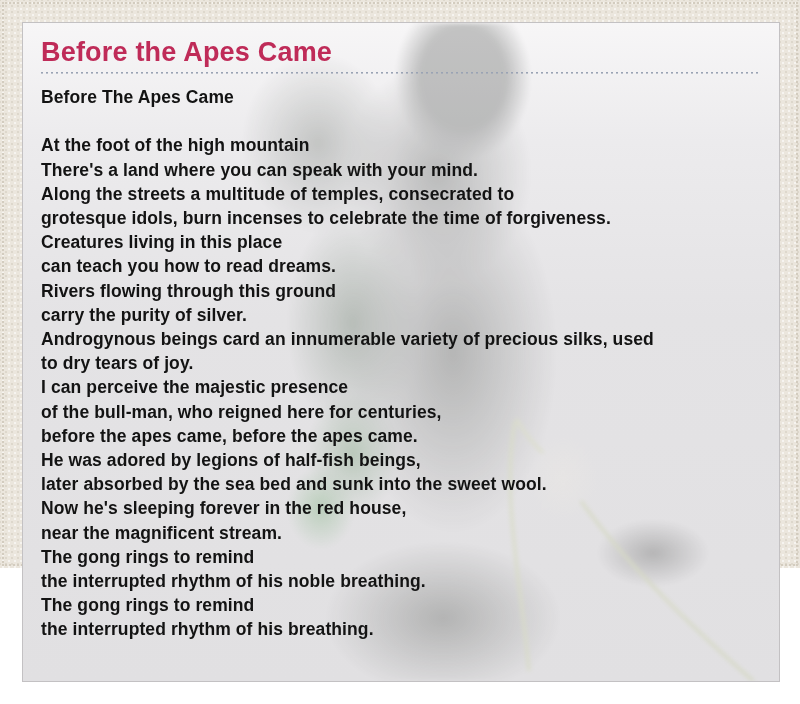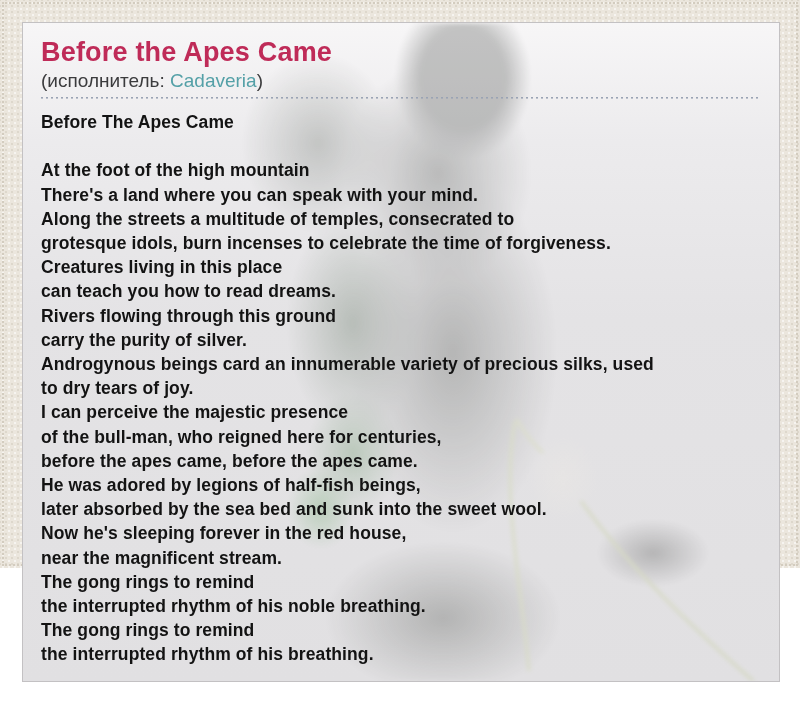--- a/index.html
+++ b/index.html
@@ -110,21 +110,20 @@
       <svg width="756" height="658" viewBox="0 0 756 658">
         <path d="M492,398 C478,470 498,560 506,648" fill="none" stroke="#b9ca6b" stroke-width="3"></path>
         <path d="M558,478 C602,540 676,612 742,668" fill="none" stroke="#aebf5f" stroke-width="3"></path>
         <path d="M520,430 C505,415 498,405 494,396" fill="none" stroke="#c4d17a" stroke-width="3"></path>
       </svg>
     </div>
 
     <div class="content">
       <h1 class="title">Before the Apes Came</h1>
 
-      <div class="artist-line"><span>(исполнитель: </span><a class="artist-link">Cadaveria</a><span>)</span></div>
 
       <div class="divider"></div>
 
       <div class="lyrics">Before The Apes Came
 
 At the foot of the high mountain
 There's a land where you can speak with your mind.
 Along the streets a multitude of temples, consecrated to
 grotesque idols, burn incenses to celebrate the time of forgiveness.
 Creatures living in this place

